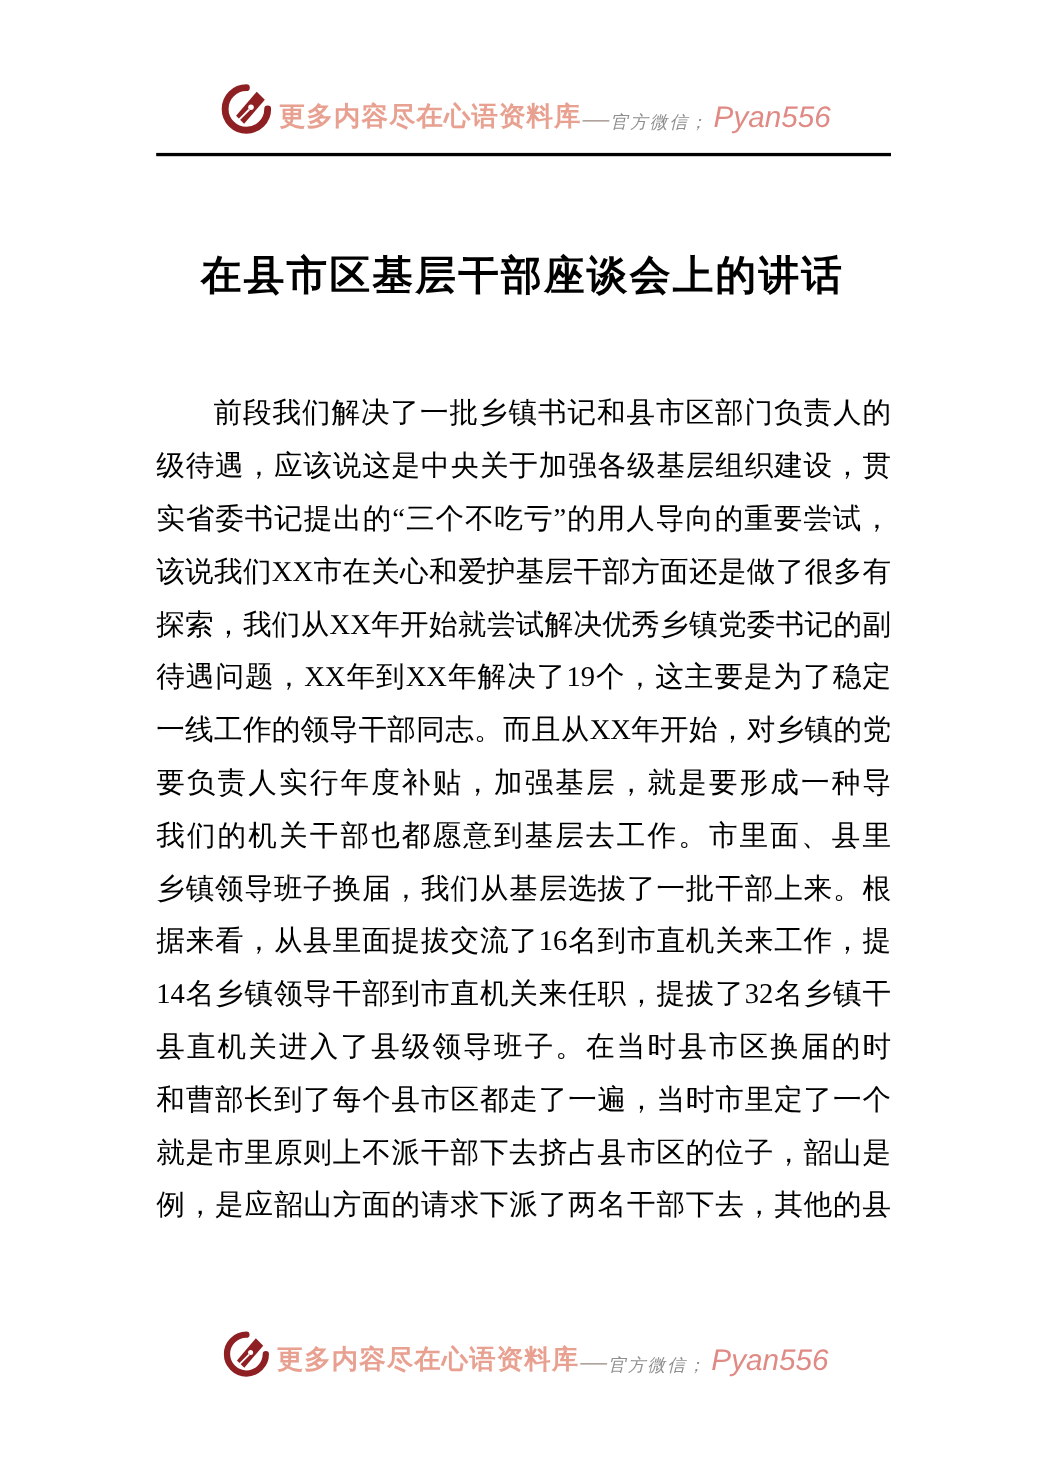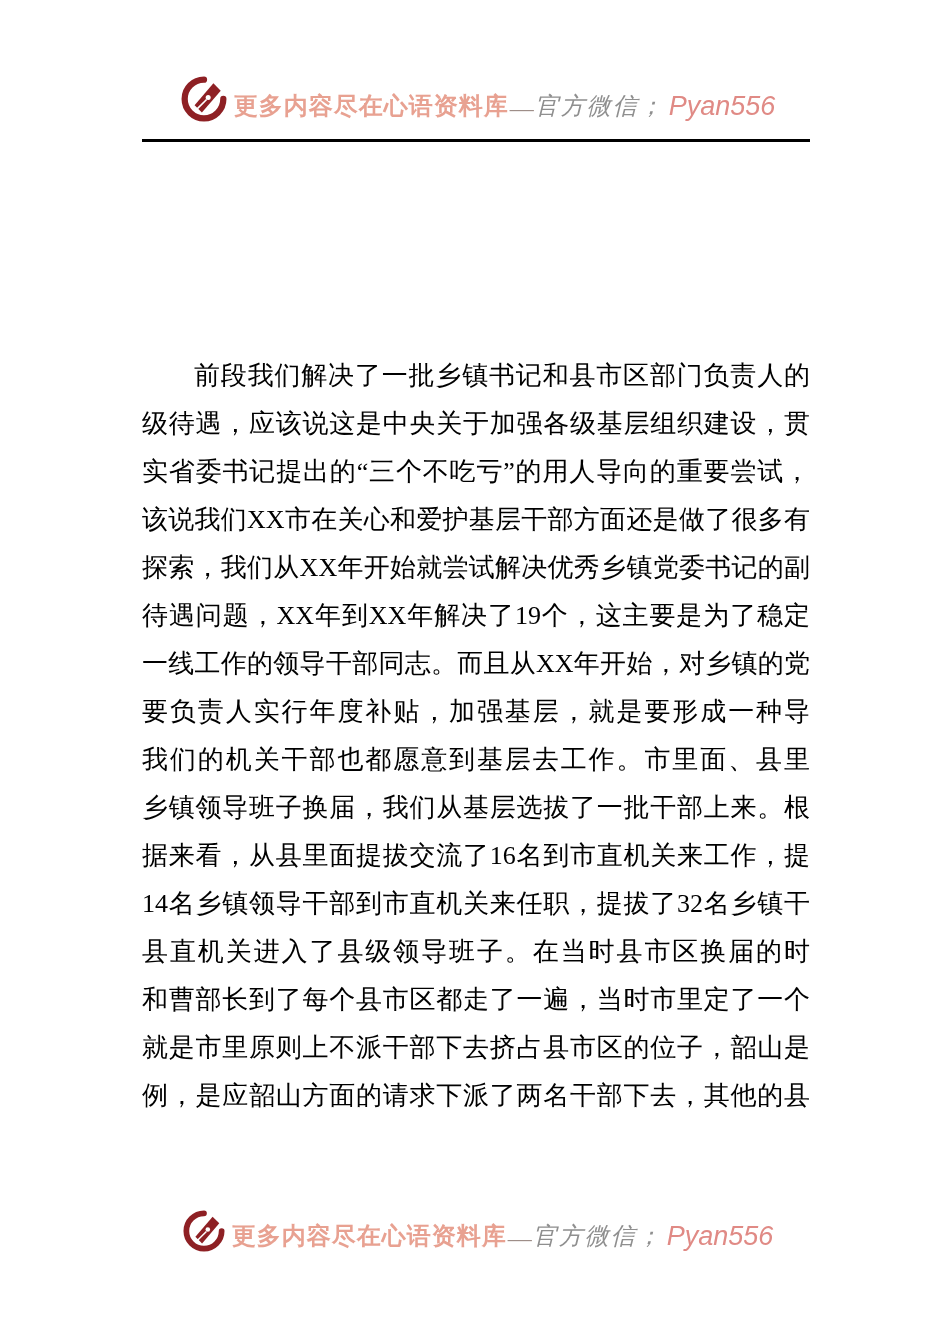--- a/index.html
+++ b/index.html
@@ -42,21 +42,21 @@
     font-weight: bold;
     letter-spacing: 1px;
   }
   .brand-sep {
     color: #9e8e88;
     font-size: 24px;
     margin: 0 1px;
   }
   .wechat-label {
     color: #8f8f8f;
-    font-size: 24px;
+    font-size: 16px;
     font-style: italic;
     letter-spacing: 2px;
   }
   .wechat-id {
     color: #e08a85;
     font-size: 27px;
     font-family: "Liberation Sans", sans-serif;
     margin-left: 4px;
     font-style: italic;
   }
@@ -119,20 +119,21 @@
       <path d="M13 15 Q17 9 24 9" stroke="#ffffff" stroke-width="1.6" fill="none"></path>
     </svg>
     <span class="brand-text">更多内容尽在心语资料库</span>
     <span class="brand-sep">—</span>
     <span class="wechat-label">官方微信；</span>
     <span class="wechat-id">Pyan556</span>
   </div>
 
   <div class="rule"></div>
 
+  <h1 class="doc-title">在县市区基层干部座谈会上的讲话</h1>
 
   <div class="doc-body">
       <div class="body-line">前段我们解决了一批乡镇书记和县市区部门负责人的副县</div>
       <div class="body-line">级待遇，应该说这是中央关于加强各级基层组织建设，贯彻落</div>
       <div class="body-line">实省委书记提出的“三个不吃亏”的用人导向的重要尝试，应</div>
       <div class="body-line">该说我们XX市在关心和爱护基层干部方面还是做了很多有益的</div>
       <div class="body-line">探索，我们从XX年开始就尝试解决优秀乡镇党委书记的副县级</div>
       <div class="body-line">待遇问题，XX年到XX年解决了19个，这主要是为了稳定基层</div>
       <div class="body-line">一线工作的领导干部同志。而且从XX年开始，对乡镇的党政主</div>
       <div class="body-line">要负责人实行年度补贴，加强基层，就是要形成一种导向，使</div>

